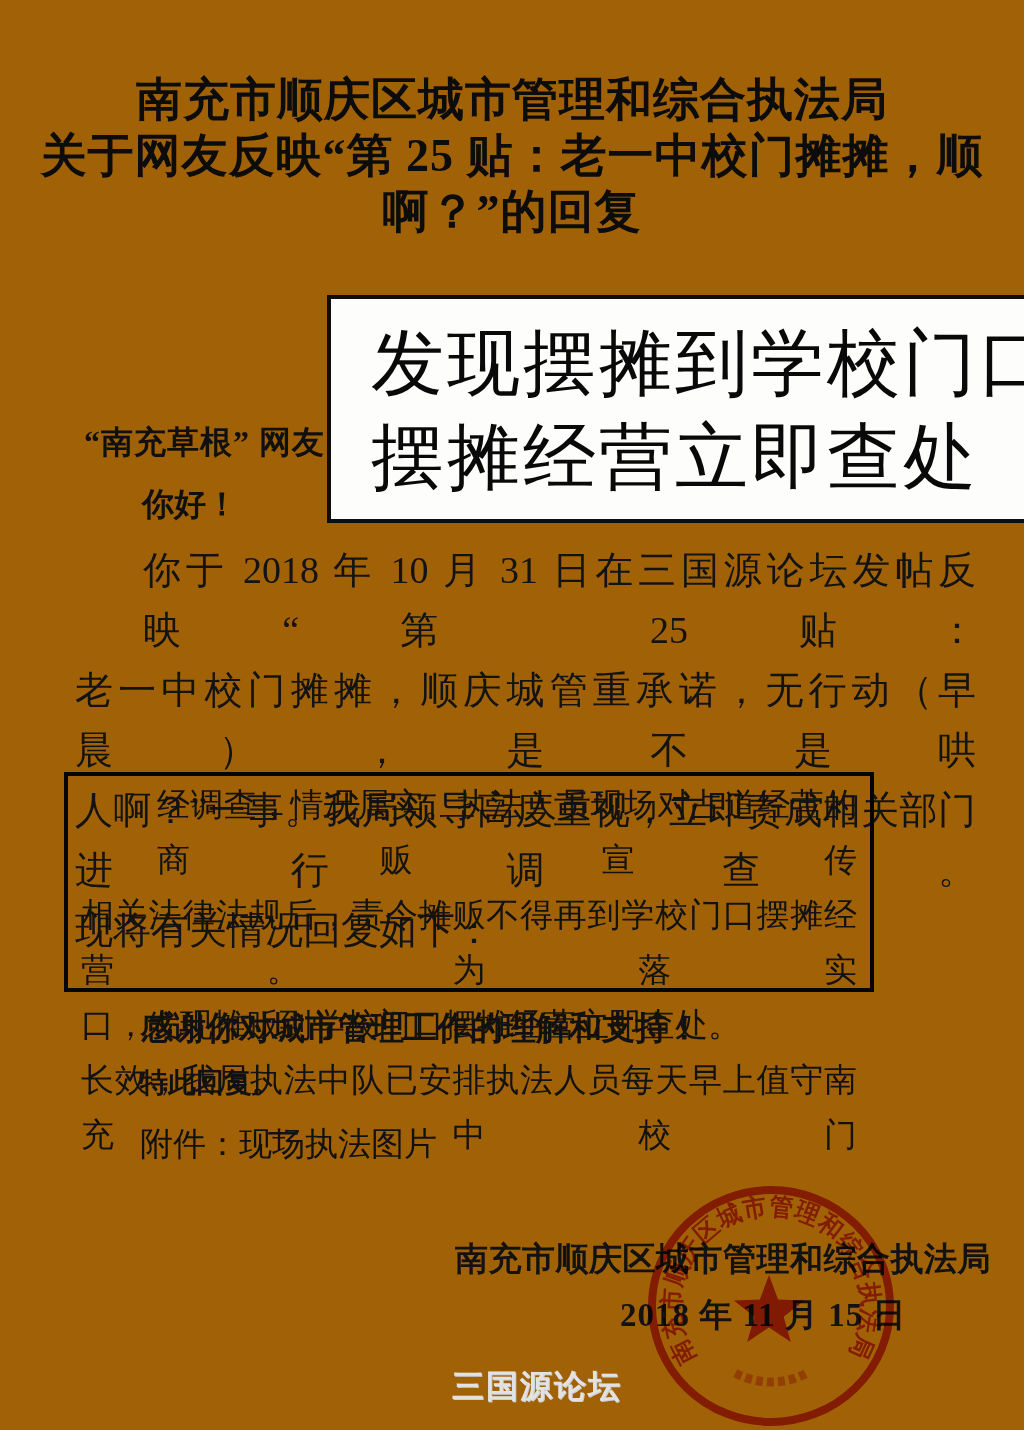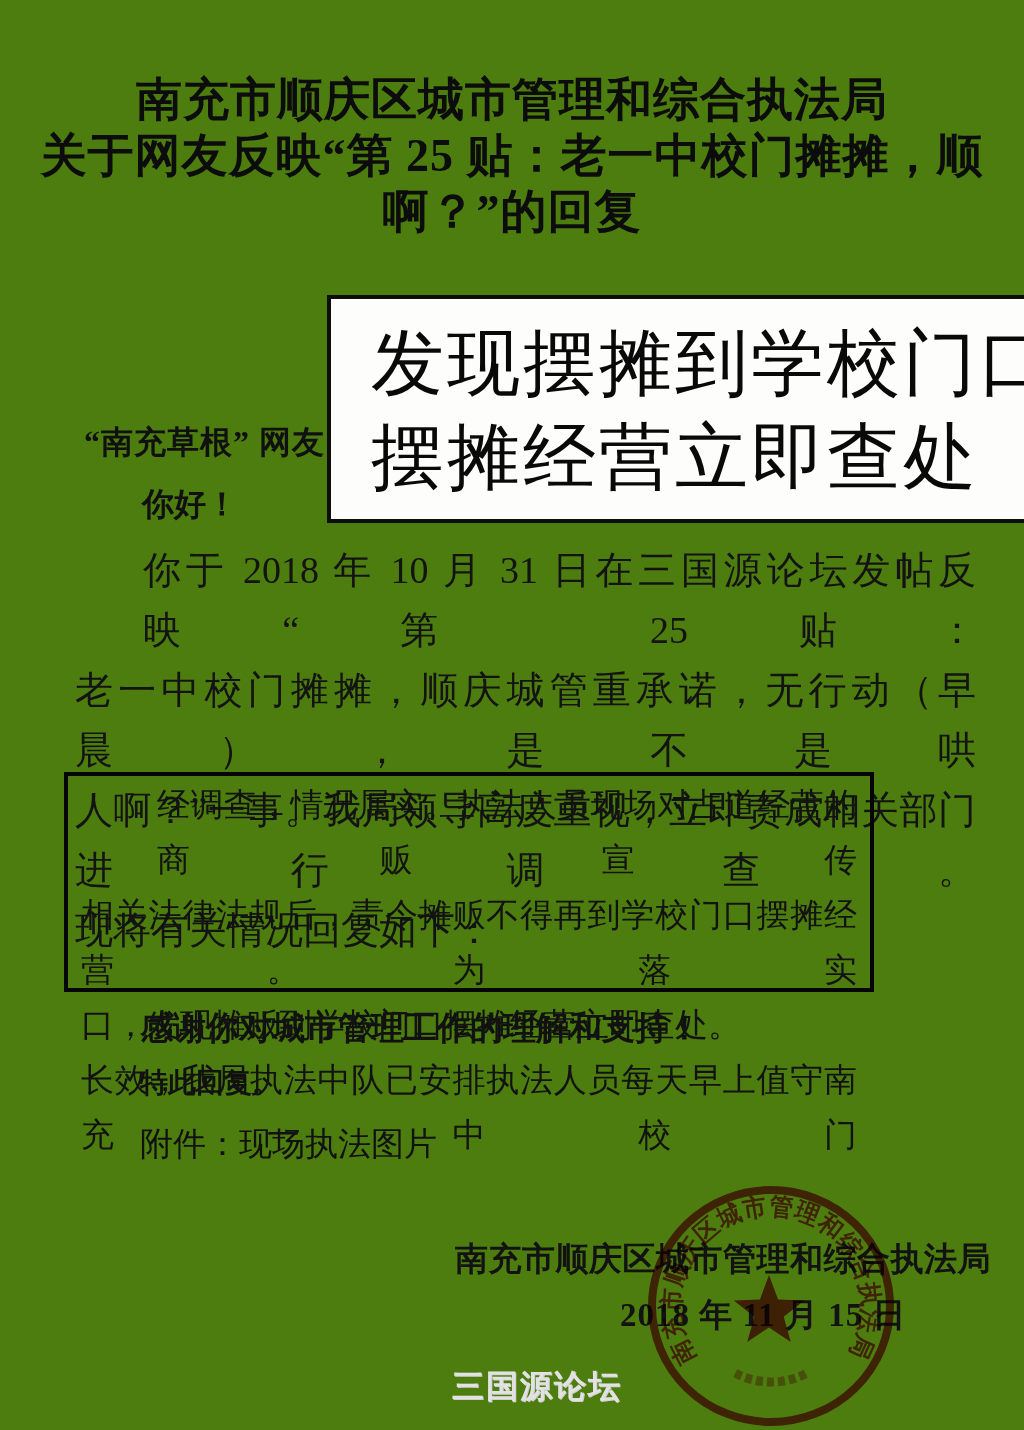--- a/index.html
+++ b/index.html
@@ -1,19 +1,19 @@
 <!DOCTYPE html>
 <html><head>
 <meta charset="utf-8">
 <style>
   html,body{margin:0;padding:0;background:#888;}
   .page{
     position:relative;
     width:1024px;height:1430px;
-    background:#4d7c0f;
+    background:#a16207;
     overflow:hidden;
     font-family:"Liberation Serif","DejaVu Serif",serif;
     color:#141414;
   }
   
   .title{
     position:absolute;top:72px;left:0;right:0;
     text-align:center;
     font-weight:700;
     font-size:46px;line-height:56px;

